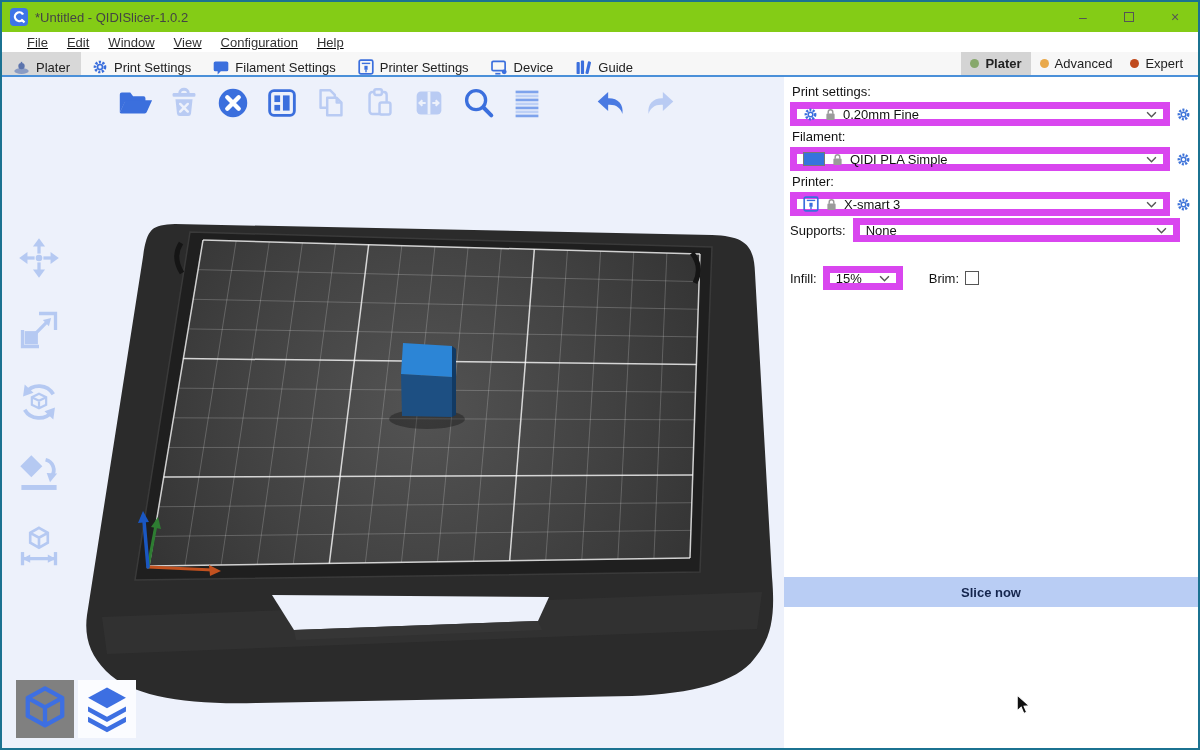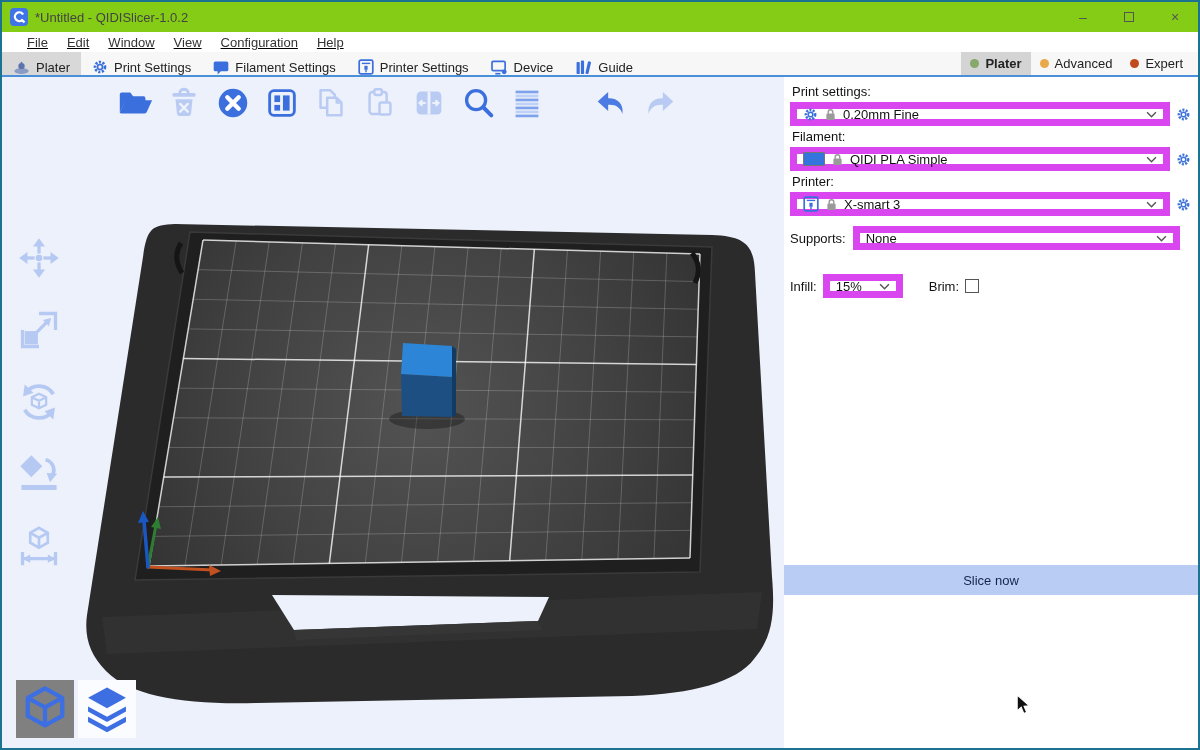--- a/index.html
+++ b/index.html
@@ -51,27 +51,27 @@
 
   
   .panel { position:relative; width:414px; height:530px; background:#fff; padding:4px 6px 0 6px; font-size:13px; color:#111; }
   .plabel { margin:3px 0 3px 2px; }
   .combo-row { display:flex; align-items:center; gap:5px; }
   .combo { flex:1; height:24px; border:7px solid #d946ef; background:#fff; display:flex; align-items:center; padding:0 6px 0 6px; gap:7px; }
   .combo .ctext { flex:1; font-size:13px; color:#111; white-space:nowrap; overflow:hidden; }
   .cicon { display:flex; align-items:center; }
   .swatch { width:22px; height:14px; border:1px solid #777; }
   .gearbtn { width:17px; display:flex; align-items:center; justify-content:center; background:none; border:none; }
-  .suprow { display:flex; align-items:center; margin-top:10px; }
+  .suprow { display:flex; align-items:center; margin-top:2px; }
   .suprow .combo { margin-left:7px; margin-right:12px; }
   .infrow { display:flex; align-items:center; margin-top:24px; }
   .combo.small { flex:none; width:80px; margin-left:6px; }
   .brim-label { margin-left:26px; }
   .checkbox { width:14px; height:14px; border:1px solid #555; background:#fff; margin-left:6px; }
-  .slice-btn { position:absolute; left:0; bottom:12px; width:414px; height:30px; background:#b9cdf4; border:none; font-family:"Liberation Sans",sans-serif; font-size:13px; font-weight:normal; color:#14254d; }
+  .slice-btn { position:absolute; left:0; bottom:0; width:414px; height:30px; background:#b9cdf4; border:none; font-family:"Liberation Sans",sans-serif; font-size:13px; font-weight:bold; color:#14254d; }
   .cursor { position:absolute; left:1014px; top:692px; pointer-events:none; z-index:50; }
 </style>
 </head>
 <body>
 
 <div class="win">
 
   <div class="titlebar">
     <svg class="app-icon" viewBox="0 0 18 18">
       <rect width="18" height="18" rx="4" fill="#3e74e8"></rect>

